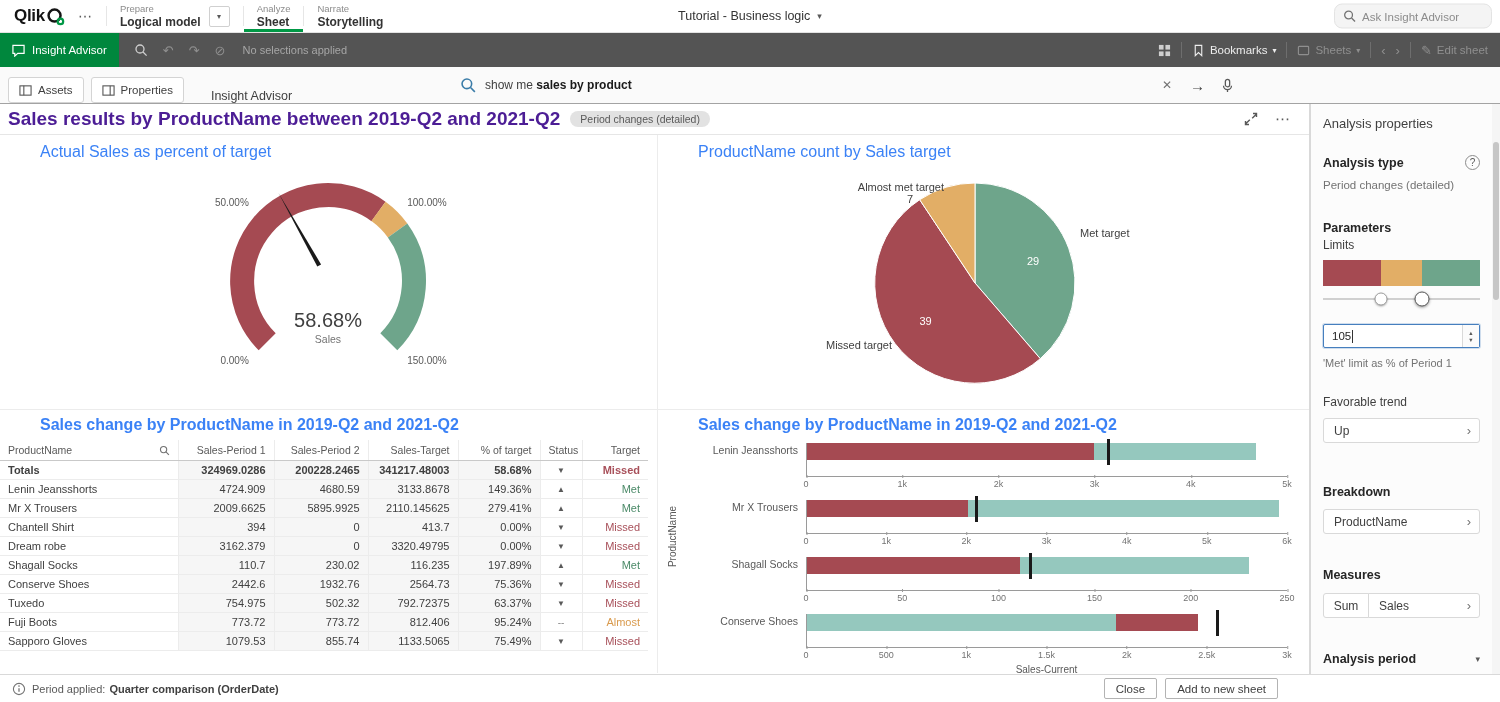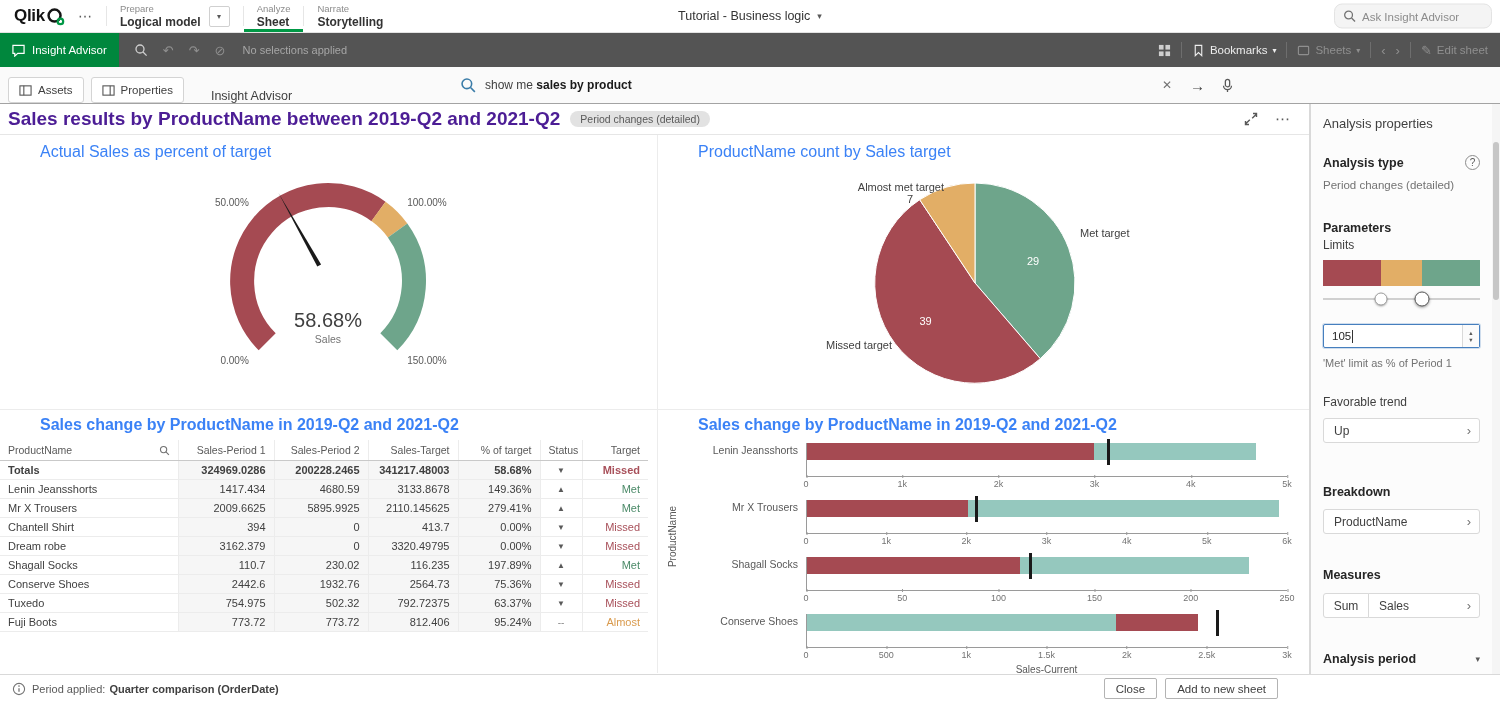--- a/index.html
+++ b/index.html
@@ -396,21 +396,21 @@
                   <td class="c0">Totals</td>
                   <td class="c1">324969.0286</td>
                   <td class="c2">200228.2465</td>
                   <td class="c3">341217.48003</td>
                   <td class="c4">58.68%</td>
                   <td class="c5 st-down">▼</td>
                   <td class="c6 tg-Missed">Missed</td>
                 </tr>
                 <tr>
                   <td class="c0">Lenin Jeansshorts</td>
-                  <td class="c1">1417.434</td>
+                  <td class="c1">4724.909</td>
                   <td class="c2">4680.59</td>
                   <td class="c3">3133.8678</td>
                   <td class="c4">149.36%</td>
                   <td class="c5 st-up">▲</td>
                   <td class="c6 tg-Met">Met</td>
                 </tr>
                 <tr>
                   <td class="c0">Mr X Trousers</td>
                   <td class="c1">2009.6625</td>
                   <td class="c2">5895.9925</td>
@@ -465,20 +465,29 @@
                   <td class="c6 tg-Missed">Missed</td>
                 </tr>
                 <tr>
                   <td class="c0">Fuji Boots</td>
                   <td class="c1">773.72</td>
                   <td class="c2">773.72</td>
                   <td class="c3">812.406</td>
                   <td class="c4">95.24%</td>
                   <td class="c5 st-flat">--</td>
                   <td class="c6 tg-Almost">Almost</td>
+                </tr>
+                <tr>
+                  <td class="c0">Sapporo Gloves</td>
+                  <td class="c1">1079.53</td>
+                  <td class="c2">855.74</td>
+                  <td class="c3">1133.5065</td>
+                  <td class="c4">75.49%</td>
+                  <td class="c5 st-down">▼</td>
+                  <td class="c6 tg-Missed">Missed</td>
                 </tr>
               </tbody>
           </table>
         </section>
 
         <section class="panel bars-panel">
           <div class="chart-title">Sales change by ProductName in 2019-Q2 and 2021-Q2</div>
           <div class="ylab">ProductName</div>
           <div class="bullet-rows">
               <div class="brow">

